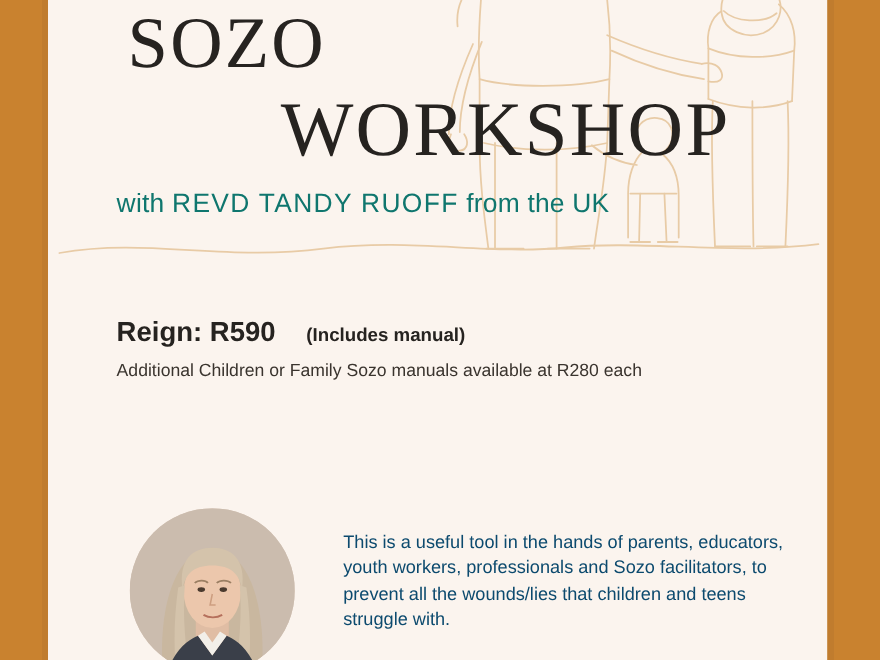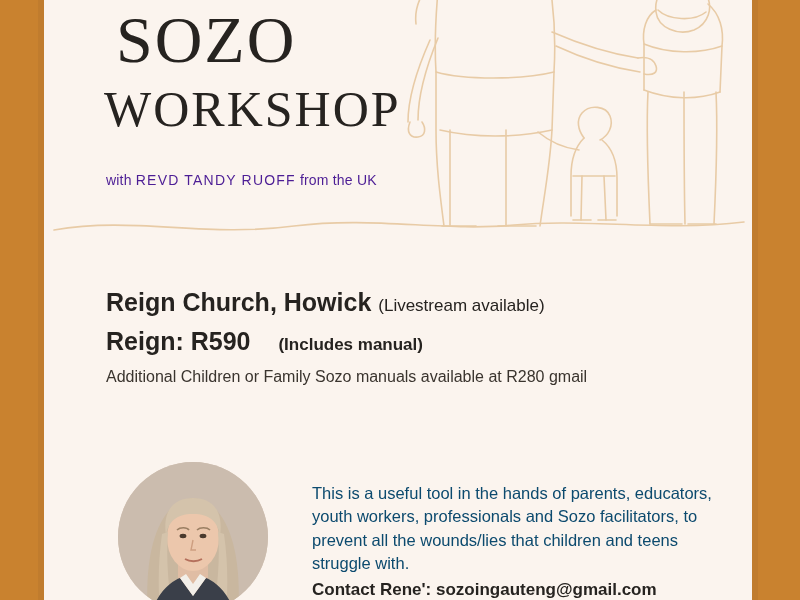--- a/index.html
+++ b/index.html
@@ -57,29 +57,30 @@
     font-weight: 400;
     color: #262320;
     letter-spacing: 2px;
     line-height: 0.98;
   }
   .headline .l1 {
     font-size: 66px;
     margin-left: 12px;
   }
   .headline .l2 {
-    font-size: 50px;
+    font-size: 70px;
     margin-top: 12px;
+    text-align: right;
   }
   .subhead {
     position: absolute;
     left: 62px;
     top: 172px;
-    font-size: 14px;
-    color: #4c1d95;
+    font-size: 24px;
+    color: #0f766e;
     letter-spacing: 0.2px;
   }
   .subhead .strong {
     font-weight: 400;
     letter-spacing: 1.2px;
   }
 
   
   .details {
     position: absolute;
@@ -212,29 +213,25 @@
     <div class="headline">
       <div class="line l1">SOZO</div>
       <div class="line l2">WORKSHOP</div>
     </div>
 
     <div class="subhead">
       <span>with </span><span class="strong">REVD TANDY RUOFF</span><span> from the UK</span>
     </div>
 
     <div class="details">
-      <div class="d-row d-venue">
-        <span>Reign Church, Howick</span>
-        <span class="note">(Livestream available)</span>
-      </div>
       <div class="d-row d-cost">
         <span>Reign: R590</span>
         <span class="note">(Includes manual)</span>
       </div>
-      <div class="d-row d-extra">Additional Children or Family Sozo manuals available at R280 gmail</div>
+      <div class="d-row d-extra">Additional Children or Family Sozo manuals available at R280 each</div>
     </div>
 
     <div class="portrait">
       <svg width="150" height="150" viewBox="0 0 150 150">
         <rect x="0" y="0" width="150" height="150" fill="#cbbcae"></rect>
 
         <path d="M30 150 C 26 96, 38 40, 75 36 C 112 40, 124 96, 120 150 Z" fill="#c9b79f"></path>
 
         <path d="M60 96 L 60 124 C 60 134, 90 134, 90 124 L 90 96 Z" fill="#e0bda4"></path>
 
@@ -252,18 +249,15 @@
         <path d="M75 78 L 73 88 L 78 88" stroke="#cd9e80" stroke-width="1.4" fill="none"></path>
         <path d="M67 97 C 72 100, 79 100, 84 97" stroke="#b5705c" stroke-width="1.8" fill="none"></path>
 
         <path d="M34 150 C 40 128, 56 118, 62 116 L 75 134 L 88 116 C 94 118, 110 128, 116 150 Z" fill="#3a3f49"></path>
         <path d="M62 116 L 75 134 L 88 116 L 82 112 L 75 122 L 68 112 Z" fill="#f2efe9"></path>
       </svg>
     </div>
 
     <div class="blurb">This is a useful tool in the hands of parents, educators, youth workers, professionals and Sozo facilitators, to prevent all the wounds/lies that children and teens struggle with.</div>
 
-    <div class="contact">
-      <span class="label">Contact Rene': </span><span class="label">sozoingauteng@gmail.com</span>
-    </div>
 
   </div>
 </div>
 
 </body></html>

